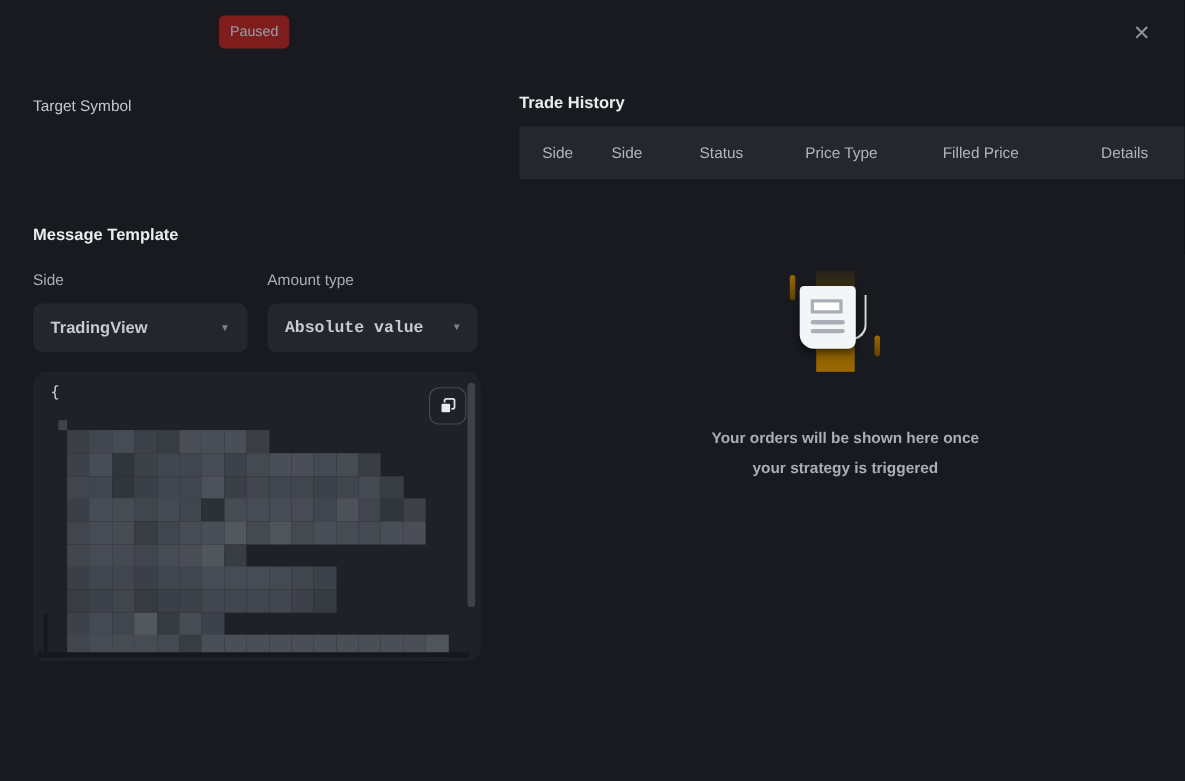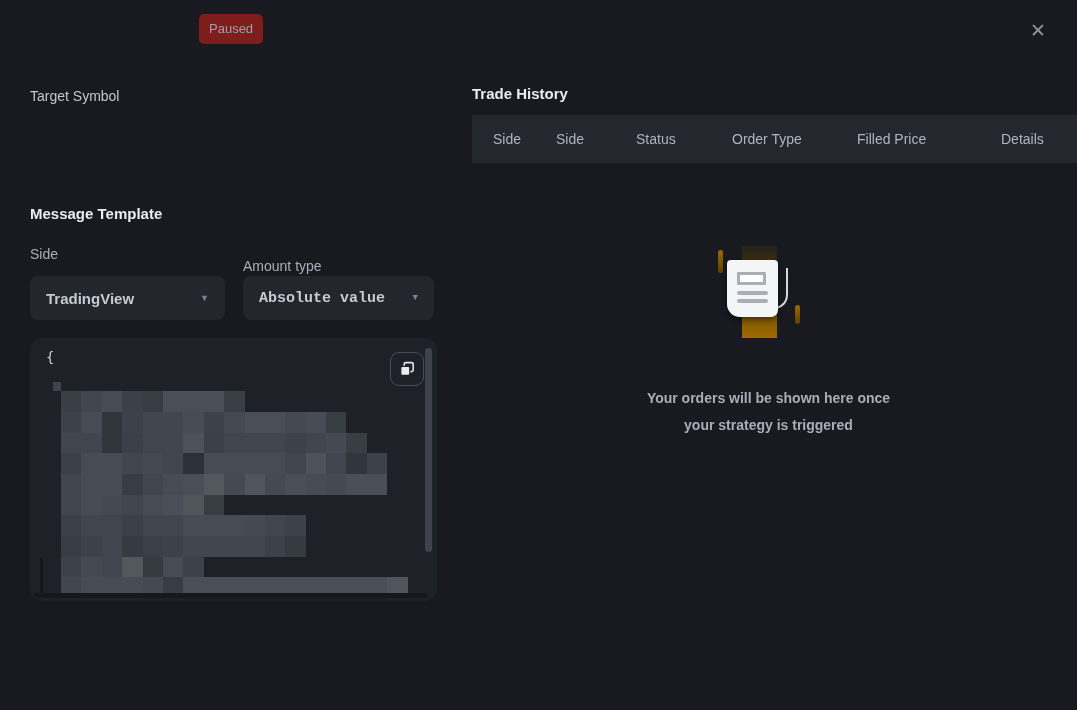--- a/index.html
+++ b/index.html
@@ -100,21 +100,21 @@
   <div class="close-btn">
     <span>✕</span>
   </div>
 
   <div class="lbl" style="left:30px; top:88px;">Target Symbol</div>
 
 
   <div class="section-h" style="left:30px; top:205px;">Message Template</div>
 
   <div class="lbl dim" style="left:30px; top:246px;">Side</div>
-  <div class="lbl dim" style="left:243px; top:246px;margin-top:12px;">Amount type</div>
+  <div class="lbl dim" style="left:243px; top:246px;">Amount type</div>
 
   <div class="dropdown" id="side-dd">
     <span class="dval">TradingView</span>
     <span class="caret">▼</span>
   </div>
 
   <div class="dropdown" id="amount-dd">
     <span class="dval">Absolute value</span>
     <span class="caret">▼</span>
   </div>
@@ -285,21 +285,21 @@
     <div class="code-scrollbar"></div>
   </div>
 
 
   <div class="section-h" style="left:472px; top:85px;">Trade History</div>
 
   <div class="thead" id="trade-columns">
       <div class="th">Side</div>
       <div class="th">Side</div>
       <div class="th">Status</div>
-      <div class="th">Order Type</div>
+      <div class="th">Price Type</div>
       <div class="th">Filled Price</div>
       <div class="th">Details</div>
     </div>
 
   <div>
     <div class="ill-bar"></div>
     <div class="ill-dash l"></div>
     <div class="ill-dash r"></div>
     <div class="ill-hook"></div>
     <div class="ill-doc">

